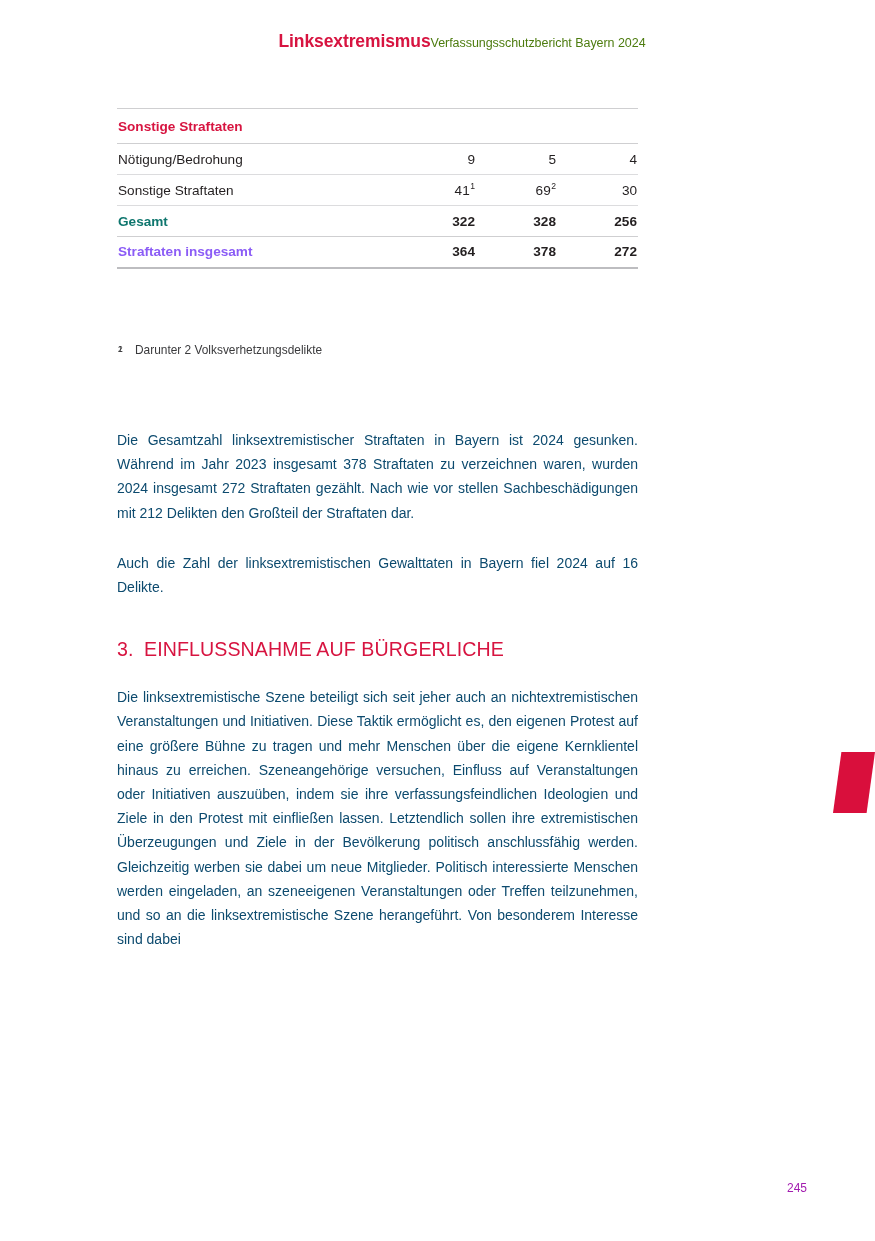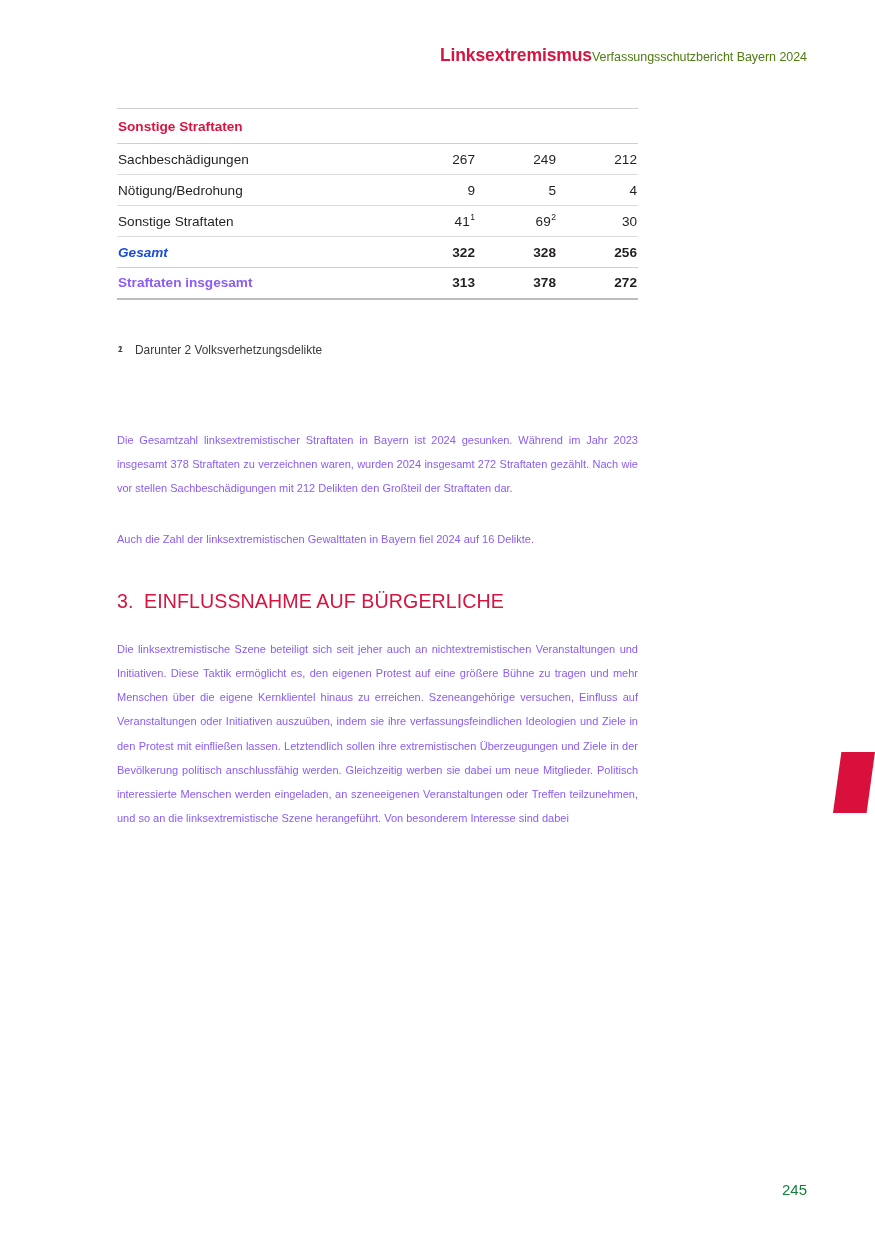--- a/index.html
+++ b/index.html
@@ -20,25 +20,25 @@
 
   .page {
     position: absolute;
     inset: 0;
   }
 
   
   .running-head {
     position: absolute;
     left: 117px;
-    top: 45px;
+    top: 31px;
     width: 690px;
     display: flex;
     align-items: baseline;
-    justify-content: flex-end;
+    justify-content: center;
   }
   .chapter-title {
     font-size: 17.5px;
     font-weight: bold;
     color: #d71440;
     letter-spacing: -0.1px;
   }
   .report-title {
     font-size: 12.5px;
     font-weight: normal;
@@ -99,21 +99,21 @@
   }
 
   .data-row td {
     border-bottom: 1px solid #dcdcde;
   }
 
   .total-row td {
     border-bottom: 1.5px solid #cfcfd1;
     font-weight: bold;
   }
-  .total-row .cell-label { color: #1d4ed8; font-weight: bold; font-style: italic; }
+  .total-row .cell-label { color: #0f766e; font-weight: bold; }
   .total-row .cell-num { font-weight: bold; color: #231f20; }
 
   .grand-row td {
     border-bottom: 2px solid #bdbdc0;
     font-weight: bold;
   }
   .grand-row .cell-label { color: #8b5cf6; font-weight: bold; }
   .grand-row .cell-num { font-weight: bold; color: #231f20; }
 
   
@@ -142,26 +142,26 @@
 
   
   .body-col {
     position: absolute;
     left: 117px;
     top: 428px;
     width: 521px;
   }
   p.para {
     margin: 0 0 26px 0;
-    font-size: 11px;
+    font-size: 14px;
     line-height: 24.2px;
     text-align: justify;
     text-justify: inter-word;
     hyphens: manual;
-    color: #8b5cf6;
+    color: #0c4a6e;
   }
   p.para:last-child { margin-bottom: 4px; }
 
   
   .section-heading {
     margin: 36px 0 22px 0;
     font-size: 19.6px;
     line-height: 28px;
     font-weight: normal;
     color: #d71440;
@@ -191,22 +191,22 @@
     clip-path: polygon(20% 0%, 100% 0%, 80% 100%, 0% 100%);
   }
 
   
   .folio {
     position: absolute;
     left: 0;
     top: 1181px;
     width: 807px;
     text-align: right;
-    font-size: 15px;
-    color: #15803d;
+    font-size: 12px;
+    color: #a21caf;
   }
 </style>
 </head>
 <body>
 
 <div class="page">
 
   <div class="running-head">
     <span class="chapter-title">Linksextremismus</span>
     <span class="report-title">Verfassungsschutzbericht Bayern 2024</span>
@@ -220,26 +220,20 @@
         <col class="c-num">
     </colgroup>
     <tbody>
       <tr class="subhead row-top">
         <td class="cell-label">Sonstige Straftaten</td>
         <td class="cell-num"></td>
         <td class="cell-num"></td>
         <td class="cell-num"></td>
       </tr>
 
-      <tr class="data-row">
-        <td class="cell-label">Sachbeschädigungen</td>
-        <td class="cell-num">267</td>
-        <td class="cell-num">249</td>
-        <td class="cell-num">212</td>
-      </tr>
 
 
       <tr class="data-row">
         <td class="cell-label">Nötigung/Bedrohung</td>
         <td class="cell-num">9</td>
         <td class="cell-num">5</td>
         <td class="cell-num">4</td>
       </tr>
 
       <tr class="data-row">
@@ -251,21 +245,21 @@
 
       <tr class="total-row">
         <td class="cell-label">Gesamt</td>
         <td class="cell-num">322</td>
         <td class="cell-num">328</td>
         <td class="cell-num">256</td>
       </tr>
 
       <tr class="grand-row">
         <td class="cell-label">Straftaten insgesamt</td>
-        <td class="cell-num">313</td>
+        <td class="cell-num">364</td>
         <td class="cell-num">378</td>
         <td class="cell-num">272</td>
       </tr>
     </tbody>
   </table>
 
   <div class="footnotes">
     <div class="footnote">
       <span class="fn-marker">1</span>
     </div>

